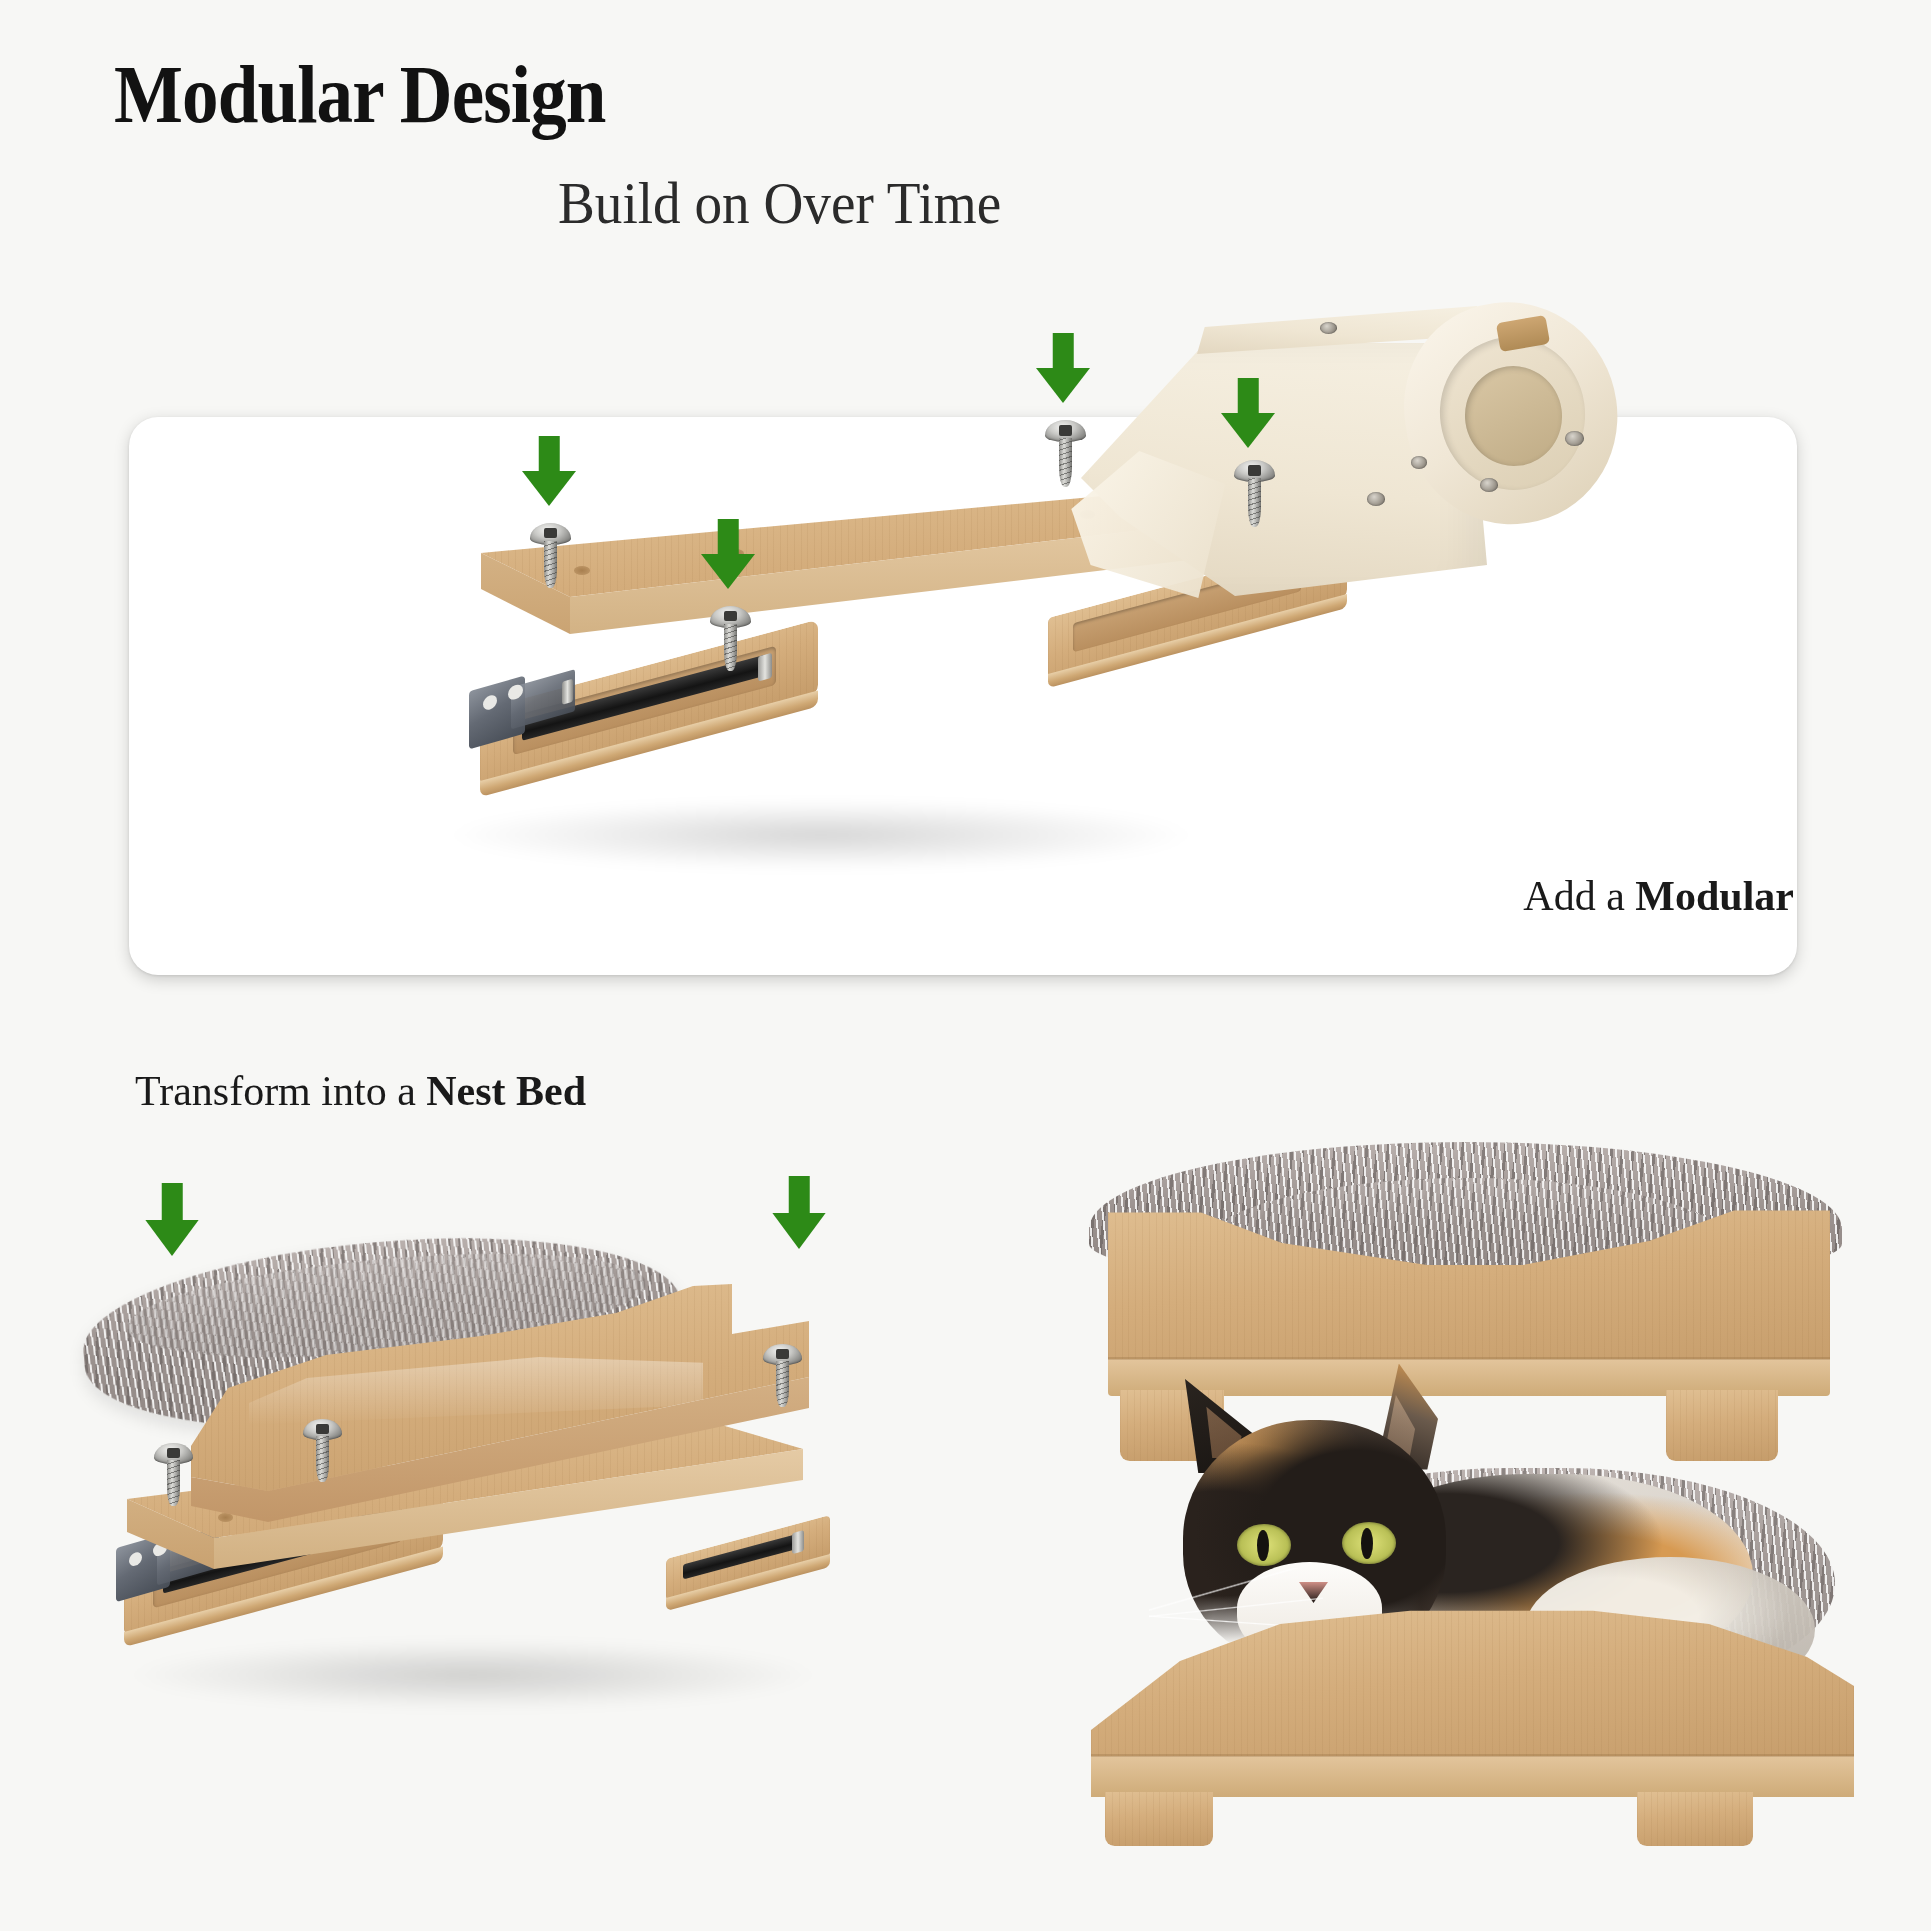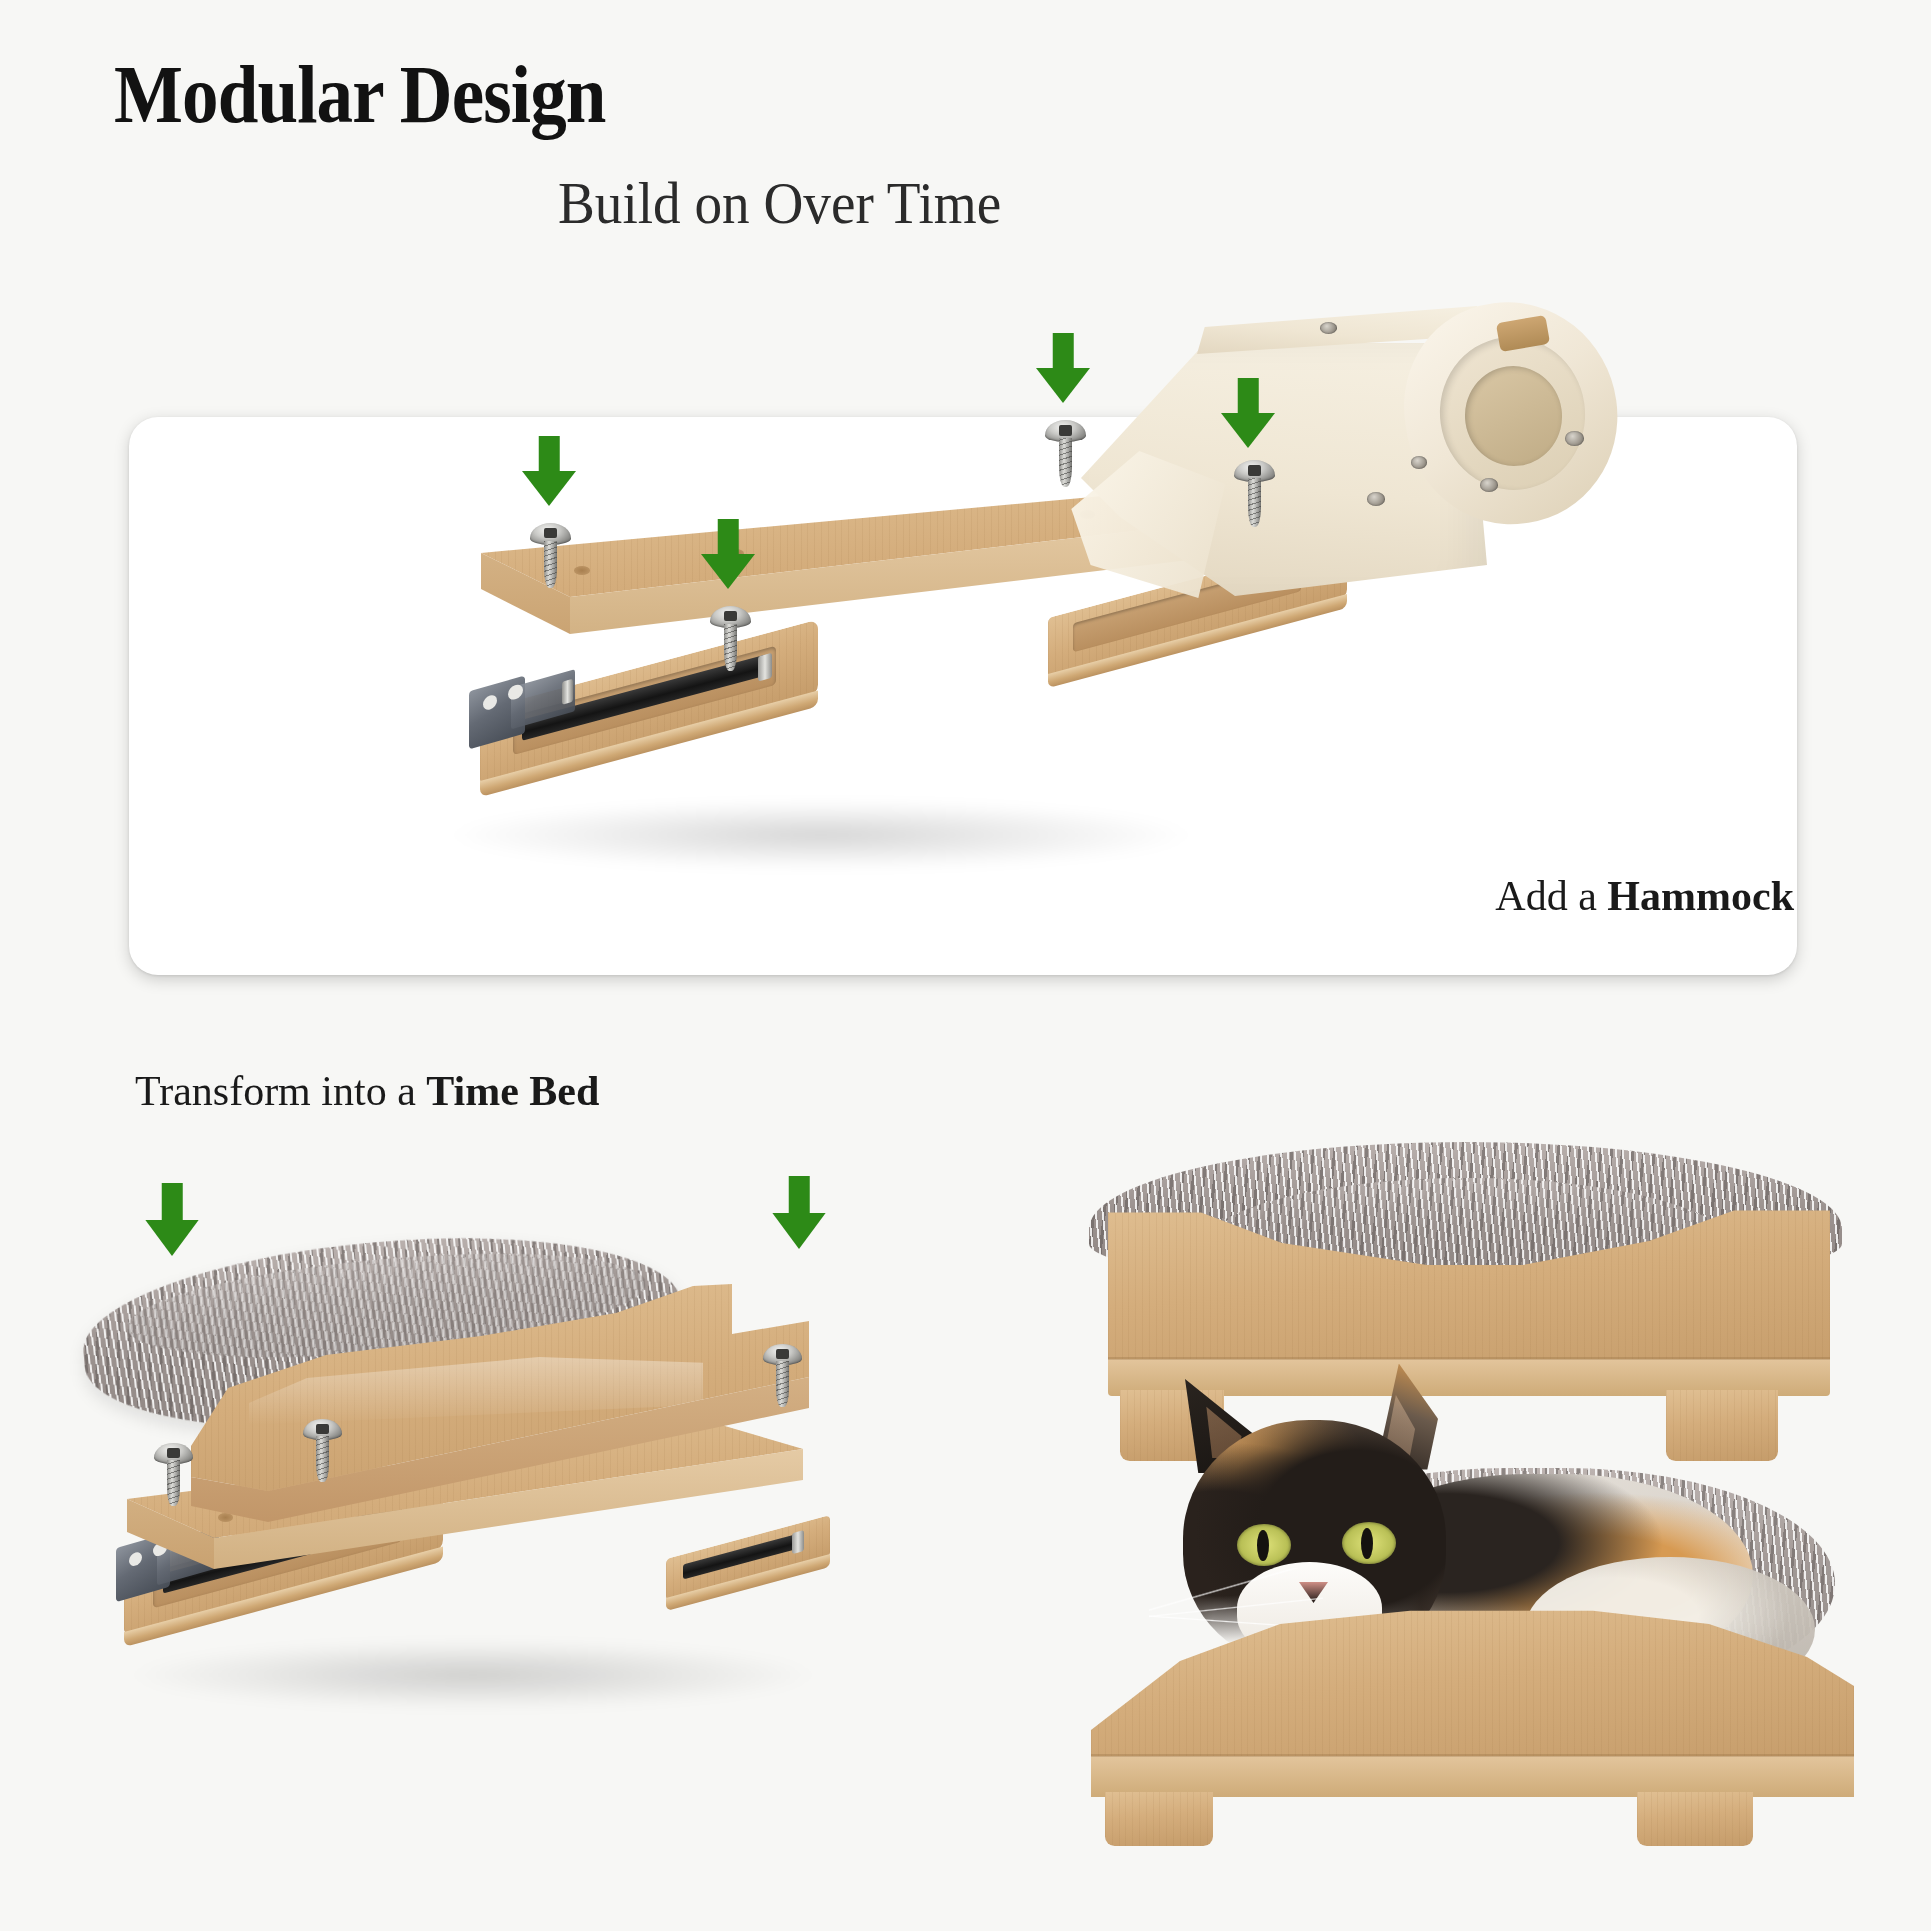--- a/index.html
+++ b/index.html
@@ -272,25 +272,25 @@
   <div class="arrow" style="left:1036px;top:333px;width:54px;height:70px;">
     <div class="shaft" style="background: rgb(45, 138, 23);"></div>
       <div class="head" style="background: rgb(45, 138, 23);"></div>
   </div>
   <div class="arrow" style="left:1221px;top:378px;width:54px;height:70px;">
     <div class="shaft" style="background: rgb(45, 138, 23);"></div>
       <div class="head" style="background: rgb(45, 138, 23);"></div>
   </div>
 
   <div class="caption" id="hammock-caption">
-    <span class="lite">Add a </span><span class="bold">Hammock</span>
+    <span class="lite">Add a </span><span class="bold">Modular</span>
   </div>
 
   <div class="caption" id="nest-caption">
-    <span class="lite">Transform into a </span><span class="bold">Time Bed</span>
+    <span class="lite">Transform into a </span><span class="bold">Nest Bed</span>
   </div>
 
   <div class="fur" style="position:absolute;left:83px;top:1242px;width:599px;height:183px;
               border-radius:50%/46%;
               transform:rotate(-5deg);
               box-shadow:0 7.7px 17.4px rgba(0,0,0,0.10);"></div>
   <div class="fur" style="position:absolute;left:126px;top:1259px;width:521px;height:93px;
               border-radius:50%/50%;transform:rotate(-5deg);opacity:0.55;"></div>
 
   <div class="arrow" style="left:145px;top:1183px;width:54px;height:73px;">

